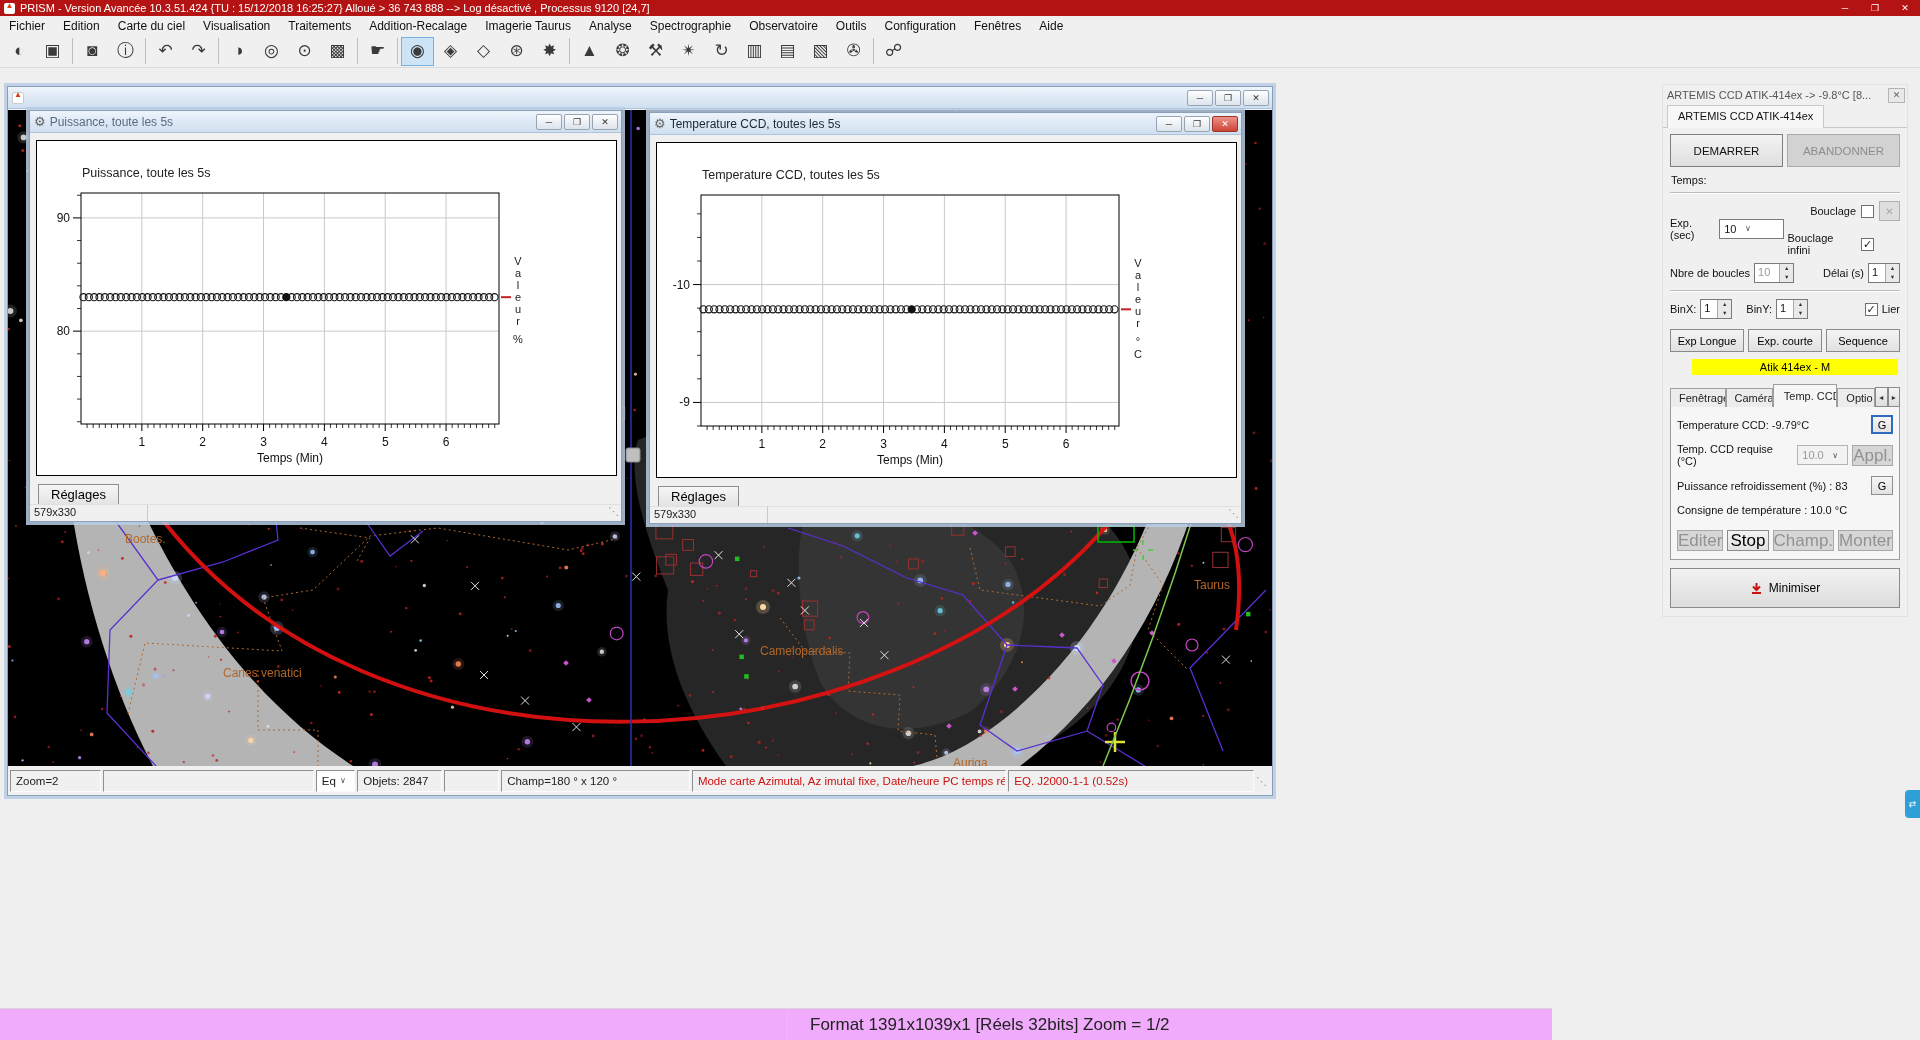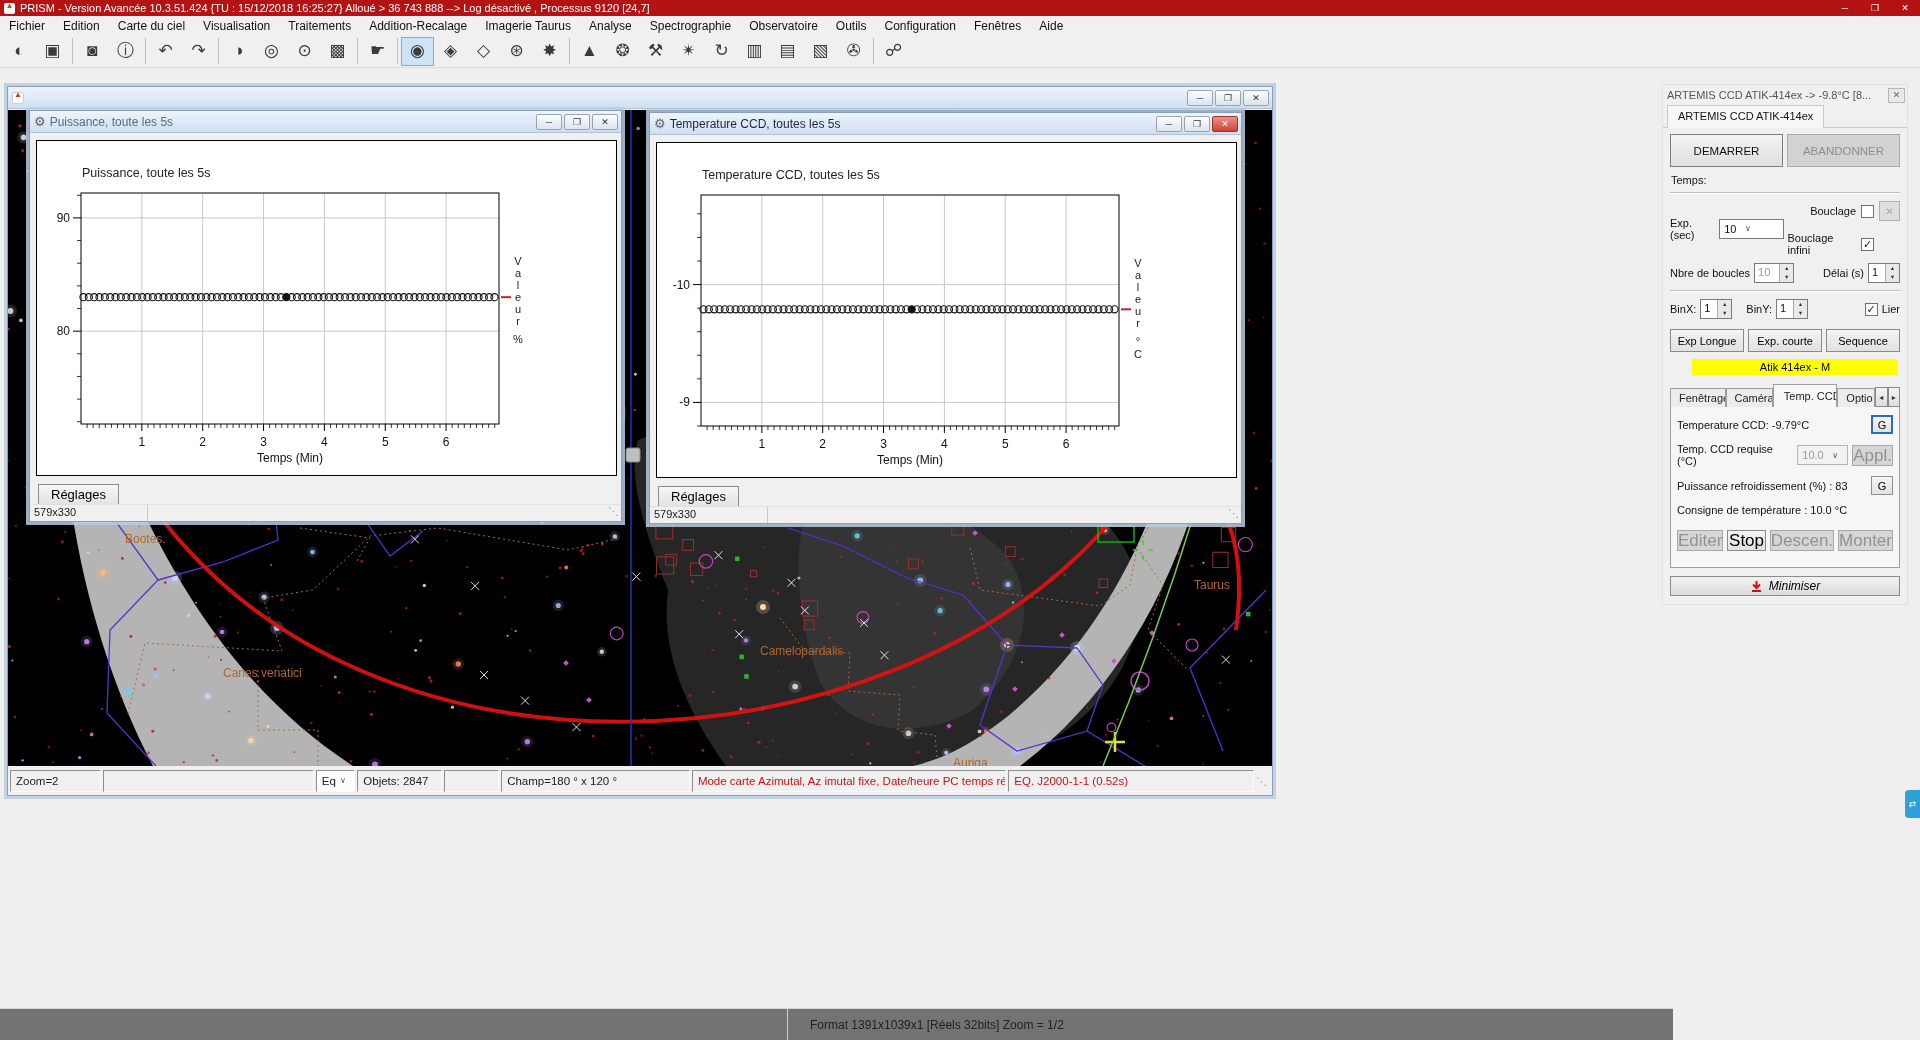--- a/index.html
+++ b/index.html
@@ -87,31 +87,31 @@
   .spin.dis .val { color:#9a9a9a; }
   .boucol { margin-left:auto; display:flex; flex-direction:column; gap:11px; }
   .bourow { display:flex; align-items:center; gap:5px; justify-content:flex-end; }
   .midbtn { flex:1; height:23px; font-size:11px; background:linear-gradient(#f4f4f4,#e1e1e1); border:1px solid #8a8a8a; }
   .banner { height:16px; background:#ffff00; color:#000; text-align:center; font-size:11px; line-height:16px; margin:2px 2px 8px 22px; }
   .ptabs2 { display:flex; align-items:flex-end; height:24px; margin-bottom:0; }
   .ptab { padding:3px 8px; font-size:11px; background:#ececec; border:1px solid #9e9e9e; border-bottom:none; color:#222; white-space:nowrap; overflow:hidden; }
   .ptab.active { background:#f7f7f7; padding:5px 10px; position:relative; z-index:2; }
   .ptab.clip { max-width:42px; }
   .tabarr { width:16px; height:20px; border:1px solid #8a8a8a; background:linear-gradient(#f4f4f4,#dedede); font-size:8px; color:#333; }
-  .tabbox { border:1px solid #9e9e9e; background:#f6f6f6; padding:8px 6px 16px 6px; margin-top:-1px; }
+  .tabbox { border:1px solid #9e9e9e; background:#f6f6f6; padding:8px 6px 8px 6px; margin-top:-1px; }
   .trow { display:flex; align-items:center; margin-bottom:9px; gap:4px; }
   .gbtn { width:22px; height:19px; margin-left:auto; border:1px solid #8e8e8e; background:linear-gradient(#f5f5f5,#e2e2e2); font-size:11px; }
   .gbtn.focus { border:2px solid #2e6bbf; }
   .smbtn { flex:1; height:21px; font-size:17px; background:linear-gradient(#f4f4f4,#e1e1e1); border:1px solid #8a8a8a; }
   .smbtn.dis { background:#d6d6d6; color:#929292; border-color:#a8a8a8; }
   .appl { width:48px; margin-left:auto; }
-  .minimiser { width:100%; height:20px; margin-top:8px; background:linear-gradient(#f2f2f2,#dcdcdc); border:1px solid #8a8a8a; font-size:12px; display:flex; align-items:center; justify-content:center; gap:6px;font-style:italic; }
+  .minimiser { width:100%; height:40px; margin-top:8px; background:linear-gradient(#f2f2f2,#dcdcdc); border:1px solid #8a8a8a; font-size:12px; display:flex; align-items:center; justify-content:center; gap:6px; }
 
   
-  .app-status { position:absolute; left:0; bottom:0; width:1673px; height:32px; background:#737373; border-top:1px solid #d6d6d6; display:flex; align-items:center; font-size:12px; color:#222; }
+  .app-status { position:absolute; left:0; bottom:0; width:1552px; height:32px; background:#f0abfc; border-top:1px solid #d6d6d6; display:flex; align-items:center; font-size:17px; color:#222; }
   .as-left { width:788px; height:100%; border-right:1px solid #d0d0d0; }
   .as-text { padding-left:22px; }
 
   .tv-tab { position:absolute; right:0; top:790px; width:15px; height:28px; background:#2f9fd8; border-radius:4px 0 0 4px; color:#fff; font-size:9px; line-height:28px; text-align:center; }
 </style>
 </head>
 <body>
 
 <div class="app">
 
@@ -1498,21 +1498,21 @@
         <div class="trow">
           <span>Puissance refroidissement (%) : 83</span>
           <button class="gbtn">G</button>
         </div>
         <div class="trow">
           <span>Consigne de température : 10.0 °C</span>
         </div>
         <div class="trow" style="margin-bottom:0; margin-top:14px">
           <button class="smbtn dis">Editer</button>
           <button class="smbtn">Stop</button>
-          <button class="smbtn dis">Descen.</button>
+          <button class="smbtn dis">Champ.</button>
           <button class="smbtn dis">Monter</button>
         </div>
       </div>
       <button class="minimiser">
         <svg width="13" height="13" viewBox="0 0 13 13">
             <path d="M6.5 1 v6 M3 4.5 L6.5 8 L10 4.5 M2 11 h9" stroke="#cc1111" stroke-width="2" fill="none"></path>
           </svg>
         <span>Minimiser</span>
       </button>
     </div>

